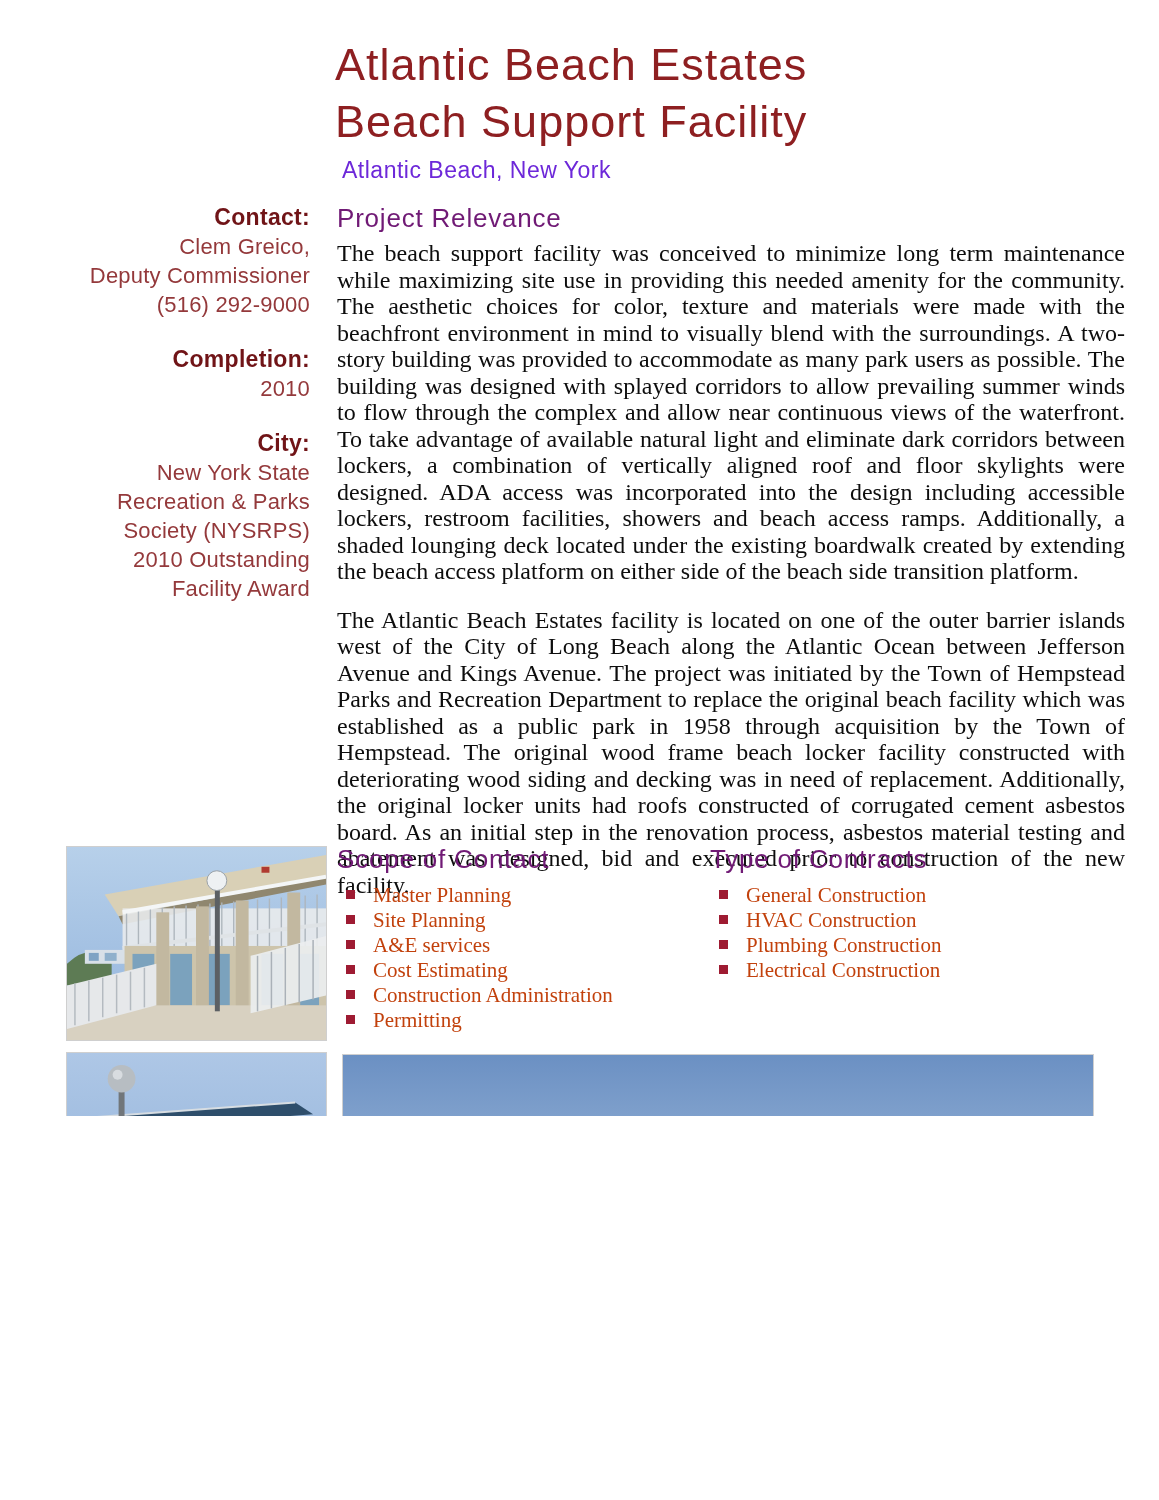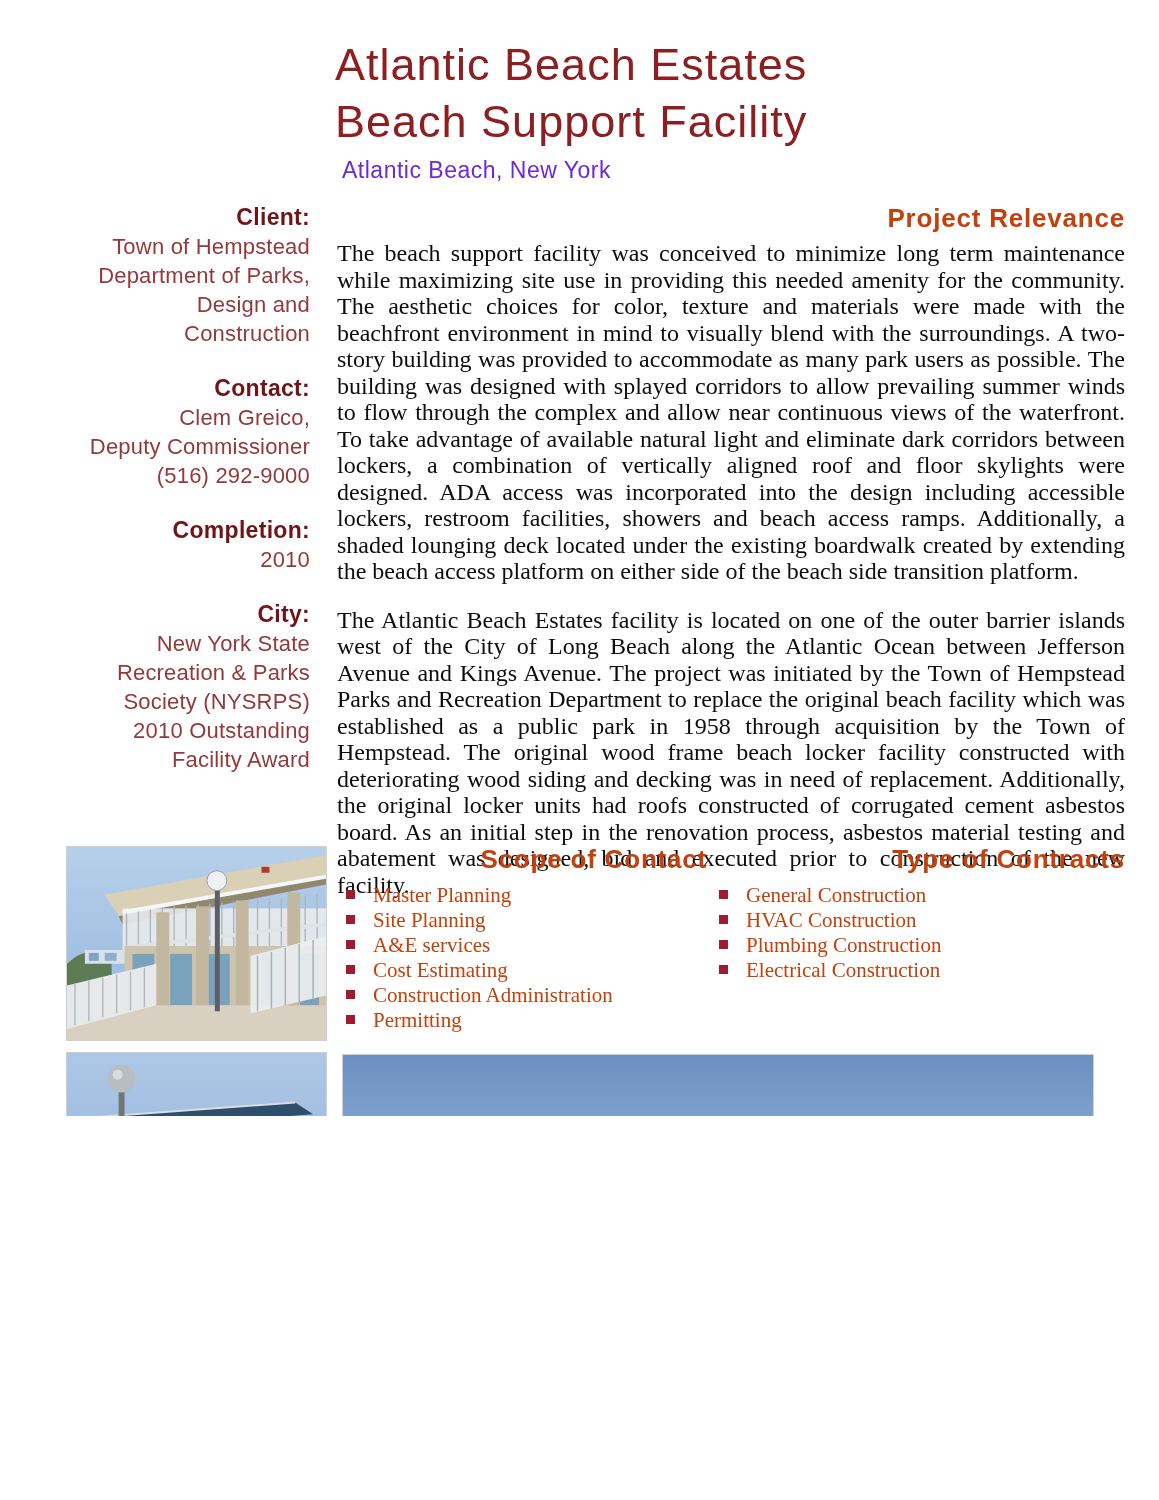--- a/index.html
+++ b/index.html
@@ -13,21 +13,21 @@
   .hdr .sub{margin:7px 0 0 7px;font-size:23px;color:#6d28d9;letter-spacing:0.5px;}
 
   
   .sidebar{position:absolute;left:58px;top:203px;width:252px;text-align:right;}
   .sb-entry{margin-bottom:26px;}
   .sb-label{font-size:23px;font-weight:700;color:#701417;line-height:29px;letter-spacing:0.3px;}
   .sb-value{font-size:22px;color:#94393b;line-height:29px;white-space:pre-line;letter-spacing:0.2px;}
 
   
   .main{position:absolute;left:337px;top:203px;width:788px;}
-  .sec-h{font-size:26px;font-weight:700;color:#c2410c;letter-spacing:0.8px;margin:0 0 6px 0;text-align:right;}
+  .sec-h{font-size:26px;font-weight:400;color:#701a75;letter-spacing:0.8px;margin:0 0 6px 0;}
   .body-p{font-family:"Liberation Serif",serif;font-size:24px;line-height:26.5px;color:#0d0d0d;
           text-align:justify;margin:0 0 22px 0;}
 
   
   .lists{position:absolute;top:844px;left:337px;width:788px;}
   .list-col{position:absolute;top:0;}
   .list-col.scope{left:0;width:370px;}
   .list-col.contracts{left:373px;width:415px;}
   .blist{list-style:none;margin:8px 0 0 0;padding:0;}
   .blist li{display:flex;align-items:flex-start;font-family:"Liberation Serif",serif;
@@ -47,27 +47,20 @@
 
 <div class="page">
 
   <div class="hdr">
     <h1>Atlantic Beach Estates</h1>
     <h1>Beach Support Facility</h1>
     <div class="sub">Atlantic Beach, New York</div>
   </div>
 
   <div class="sidebar">
-    <div class="sb-entry">
-      <div class="sb-label">Client:</div>
-      <div class="sb-value">Town of Hempstead
-Department of Parks,
-Design and
-Construction</div>
-    </div>
     <div class="sb-entry">
       <div class="sb-label">Contact:</div>
       <div class="sb-value">Clem Greico,
 Deputy Commissioner
 (516) 292-9000</div>
     </div>
     <div class="sb-entry">
       <div class="sb-label">Completion:</div>
       <div class="sb-value">2010</div>
     </div>

